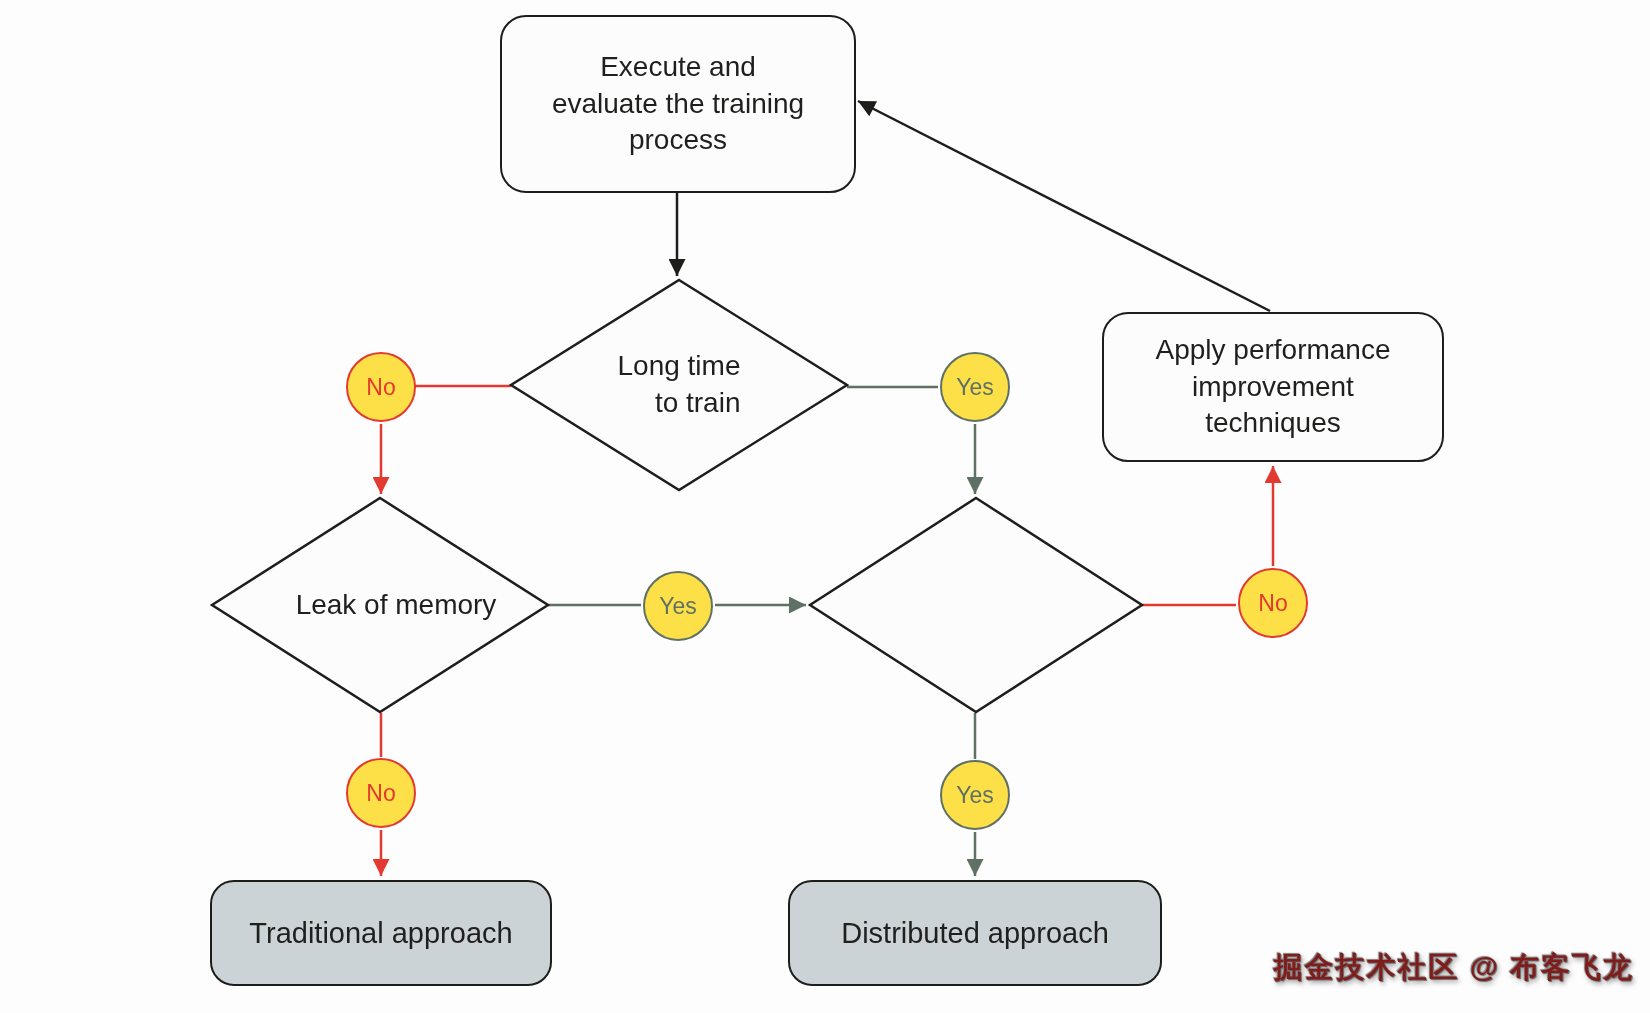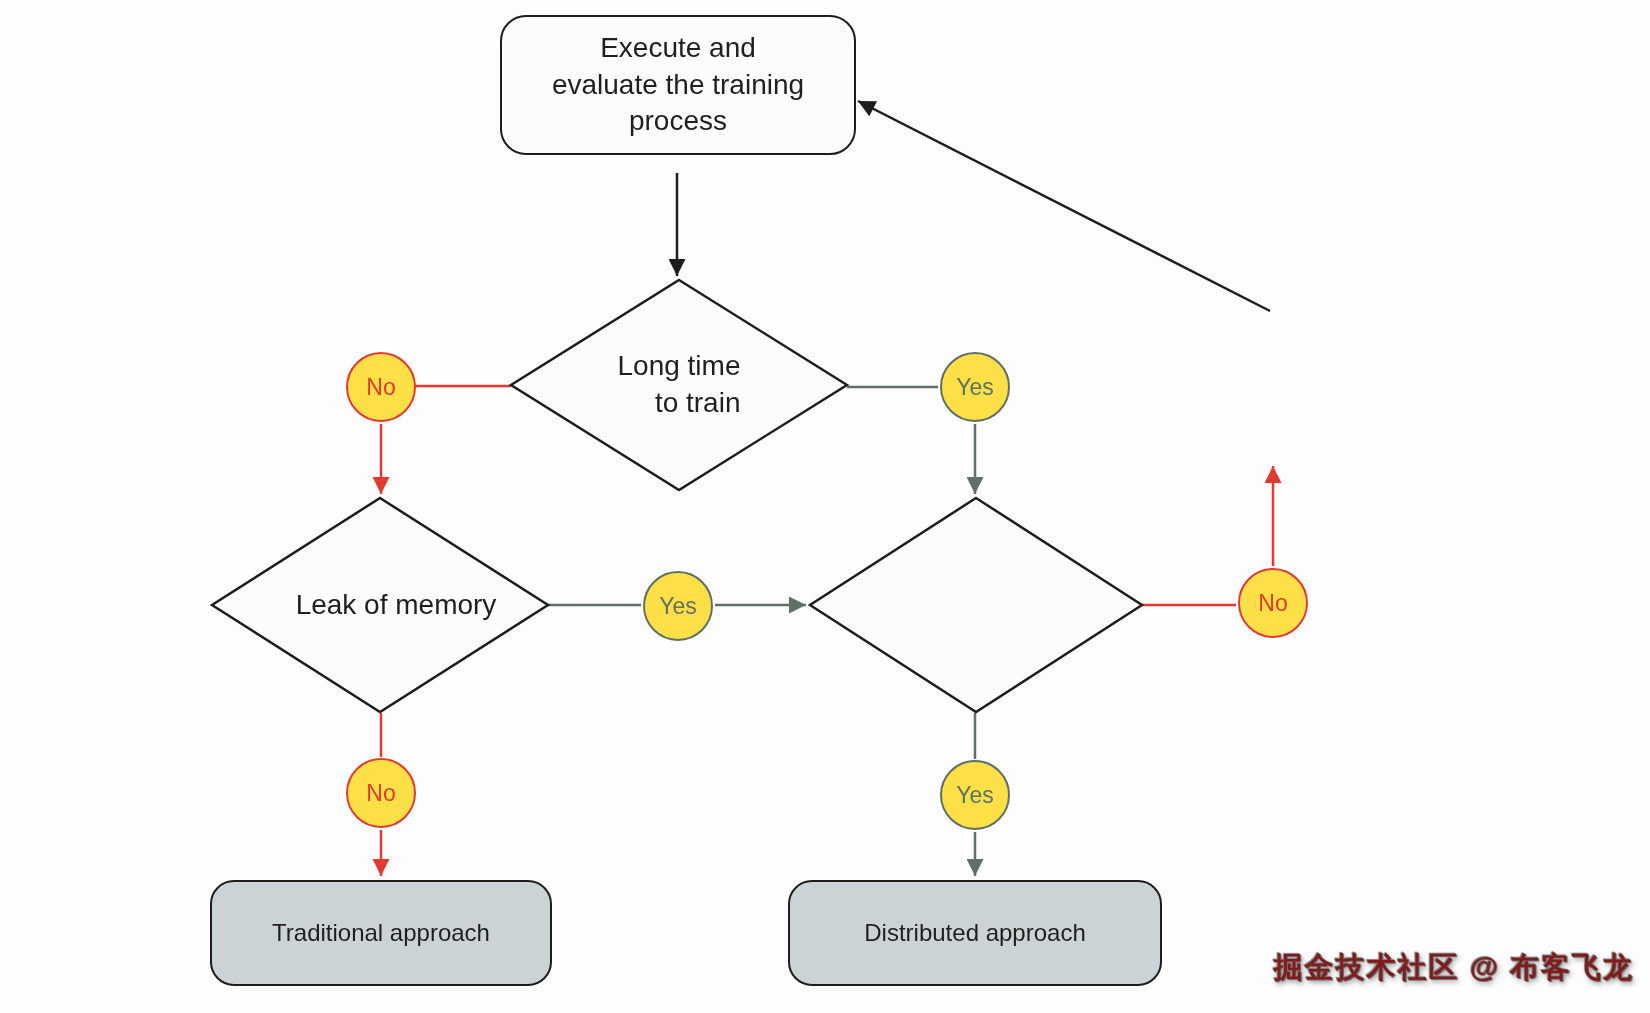--- a/index.html
+++ b/index.html
@@ -12,21 +12,21 @@
   .stage{position:absolute;inset:0;width:1650px;height:1013px;}
   svg.wires{position:absolute;left:0;top:0;width:1650px;height:1013px;}
 
   .node{
     position:absolute;display:flex;align-items:center;justify-content:center;
     text-align:center;box-sizing:border-box;
     background:#fcfcfc;border:2.5px solid #1d1d1b;border-radius:26px;
     font-size:28px;line-height:1.32;white-space:pre-line;
   }
   .terminal{
-    background:#ccd3d7;border-radius:24px;font-size:24px;white-space:normal;
+    background:#ccd3d7;border-radius:24px;font-size:29px;white-space:normal;
   }
   .dlabel{
     position:absolute;display:flex;align-items:center;justify-content:center;
     text-align:right;font-size:28px;line-height:1.32;white-space:pre-line;
     pointer-events:none;
   }
   .conn{
     position:absolute;width:70px;height:70px;border-radius:50%;
     box-sizing:border-box;background:#fde047;border:2.5px solid;
     display:flex;align-items:center;justify-content:center;
@@ -75,24 +75,27 @@
     <path d="M548,605 H641" stroke="#5f7065" stroke-width="2.5" fill="none"></path>
     <path d="M715,605 H806" stroke="#5f7065" stroke-width="2.5" fill="none" marker-end="url(#arr-g)"></path>
     <path d="M975,713 V759" stroke="#5f7065" stroke-width="2.5" fill="none"></path>
     <path d="M975,832 V876" stroke="#5f7065" stroke-width="2.5" fill="none" marker-end="url(#arr-g)"></path>
 
     <polygon points="679,280 847,385 679,490 511,385" fill="#fcfcfc" stroke="#1d1d1b" stroke-width="2.5"></polygon>
     <polygon points="380,498 548,605 380,712 212,605" fill="#fcfcfc" stroke="#1d1d1b" stroke-width="2.5"></polygon>
     <polygon points="976,498 1142,605 976,712 810,605" fill="#fcfcfc" stroke="#1d1d1b" stroke-width="2.5"></polygon>
   </svg>
 
-  <div class="node" style="left:500px;top:15px;width:356px;height:140px;">Execute and
+  <div class="node" style="left:500px;top:15px;width:356px;height:178px;">Execute and
 evaluate the training
 process</div>
 
+  <div class="node" style="left:1102px;top:312px;width:342px;height:150px;">Apply performance
+improvement
+techniques</div>
 
   <div class="dlabel" style="left:579px;top:330px;width:200px;height:110px;">Long time
 to train</div>
 
   <div class="dlabel" style="left:246px;top:575px;width:300px;height:60px;">Leak of memory</div>
 
 
   <div class="conn no" style="left:346px;top:352px;">No</div>
   <div class="conn yes" style="left:940px;top:352px;">Yes</div>
   <div class="conn yes" style="left:643px;top:571px;">Yes</div>

